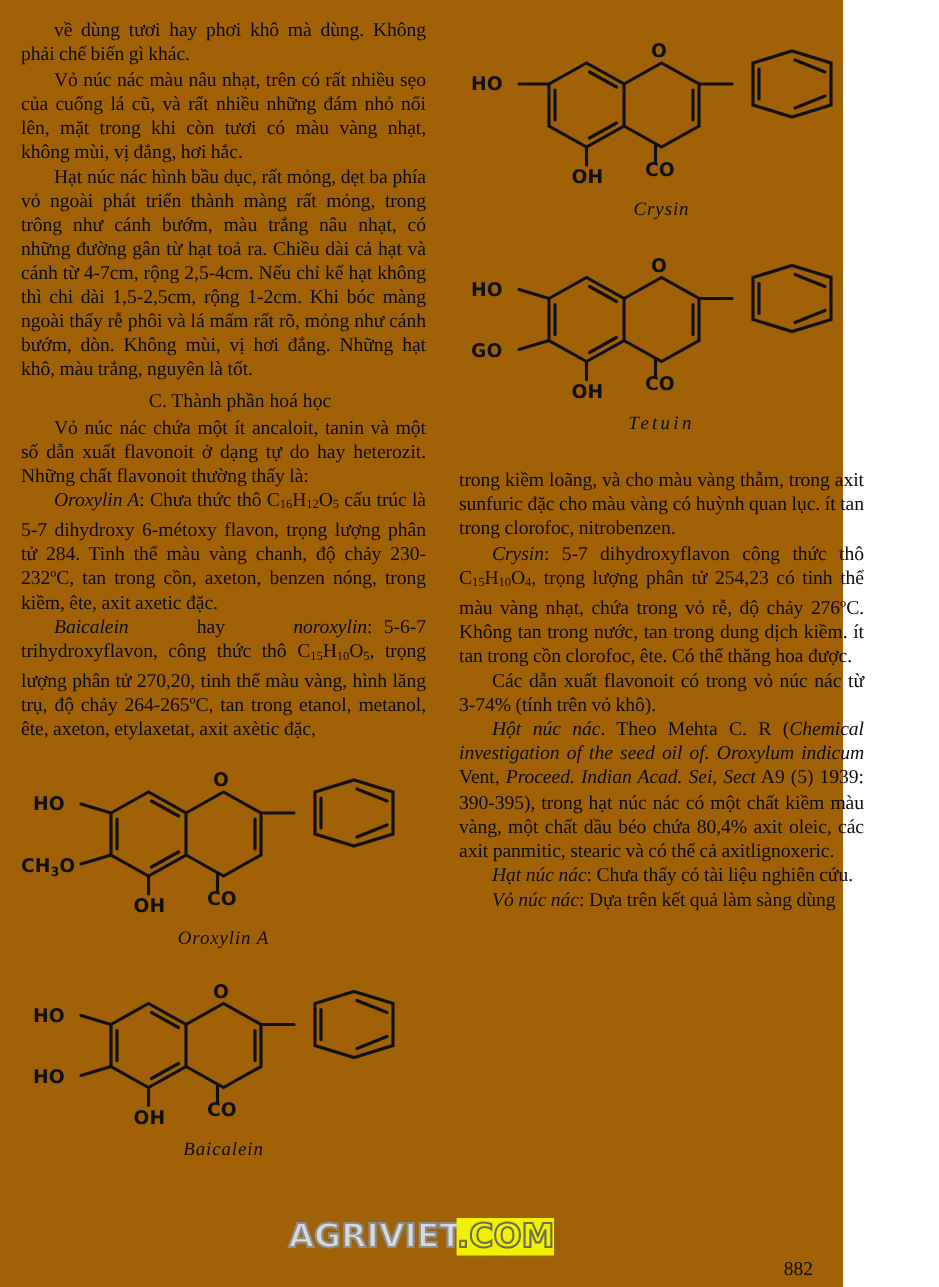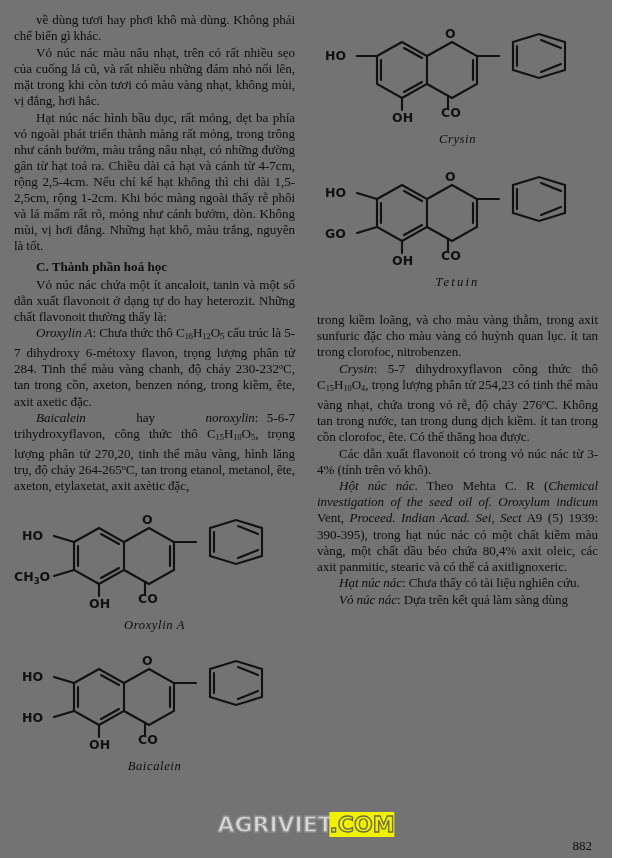--- a/index.html
+++ b/index.html
@@ -8,24 +8,24 @@
   }
   body {
     width: 626px; height: 858px;
     font-family: "Liberation Serif", "DejaVu Serif", serif;
     color: #0d0d0d;
     overflow: hidden;
     position: relative;
   }
   .page {
     position: relative;
-    width: 612px; height: 858px;
+    width: 562px; height: 858px;
     box-sizing: border-box;
     padding: 12px 14px 0 14px;
-    background: #737373;
+    background: #a16207;
   }
   .columns {
     display: flex;
     gap: 22px;
     height: 100%;
   }
   .col {
     width: 288px;
     position: relative;
   }
@@ -36,23 +36,23 @@
     text-align: justify;
     text-indent: 22px;
     letter-spacing: -0.05px;
     word-spacing: -0.2px;
   }
   p.tx.noind { text-indent: 0; }
   h3.hd {
     margin: 5px 0 1px 0;
     font-size: 13.1px;
     line-height: 16.1px;
-    font-weight: bold;
+    font-weight: normal;
     text-indent: 22px;
-    text-align: left;
+    text-align: center;
   }
   .it { font-style: italic; }
   sub { font-size: 8.4px; vertical-align: -0.22em; }
   .gapbefore { margin-top: 5px; }
 
   
   .struct {
     position: relative;
     margin: 0 auto;
   }
@@ -247,21 +247,21 @@
           </g>
         </svg>
         <div class="caption wide">Tetuin</div>
       </div>
 
       <p class="tx noind" style="margin-top:22px;">trong kiềm loãng, và cho màu vàng thẫm, trong axit sunfuric đặc cho màu vàng có huỳnh quan lục. ít tan trong clorofoc, nitrobenzen.</p>
 
       <p class="tx gapbefore"><span class="it">Crysin</span><span>: 5-7 dihydroxyflavon công thức thô C</span><sub>15</sub><span>H</span><sub>10</sub><span>O</span><sub>4</sub><span>, trọng lượng phân tử 254,23 có tinh thể màu vàng nhạt, chứa trong vỏ rễ, độ chảy 276ºC. Không tan trong nước, tan trong dung dịch kiềm. ít tan trong cồn clorofoc, ête. Có thể thăng hoa được.</span></p>
 
 
-      <p class="tx gapbefore">Các dẫn xuất flavonoit có trong vỏ núc nác từ 3-4% (tính trên vỏ khô).</p>
+      <p class="tx gapbefore">Các dẫn xuất flavonoit có trong vỏ núc nác từ 3-74% (tính trên vỏ khô).</p>
 
       <p class="tx gapbefore"><span class="it">Hột núc nác</span><span>. Theo Mehta C. R (</span><span class="it">Chemical investigation of the seed oil of. Oroxylum indicum</span><span> Vent, </span><span class="it">Proceed. Indian Acad. Sei, Sect</span><span> A9 (5) 1939: 390-395), trong hạt núc nác có một chất kiềm màu vàng, một chất dầu béo chứa 80,4% axit oleic, các axit panmitic, stearic và có thể cả axitlignoxeric.</span></p>
 
 
       <p class="tx"><span class="it">Hạt núc nác</span><span>: Chưa thấy có tài liệu nghiên cứu.</span></p>
 
       <p class="tx gapbefore"><span class="it">Vỏ núc nác</span><span>: Dựa trên kết quả làm sàng dùng</span></p>
 
     </div>
   </div>

